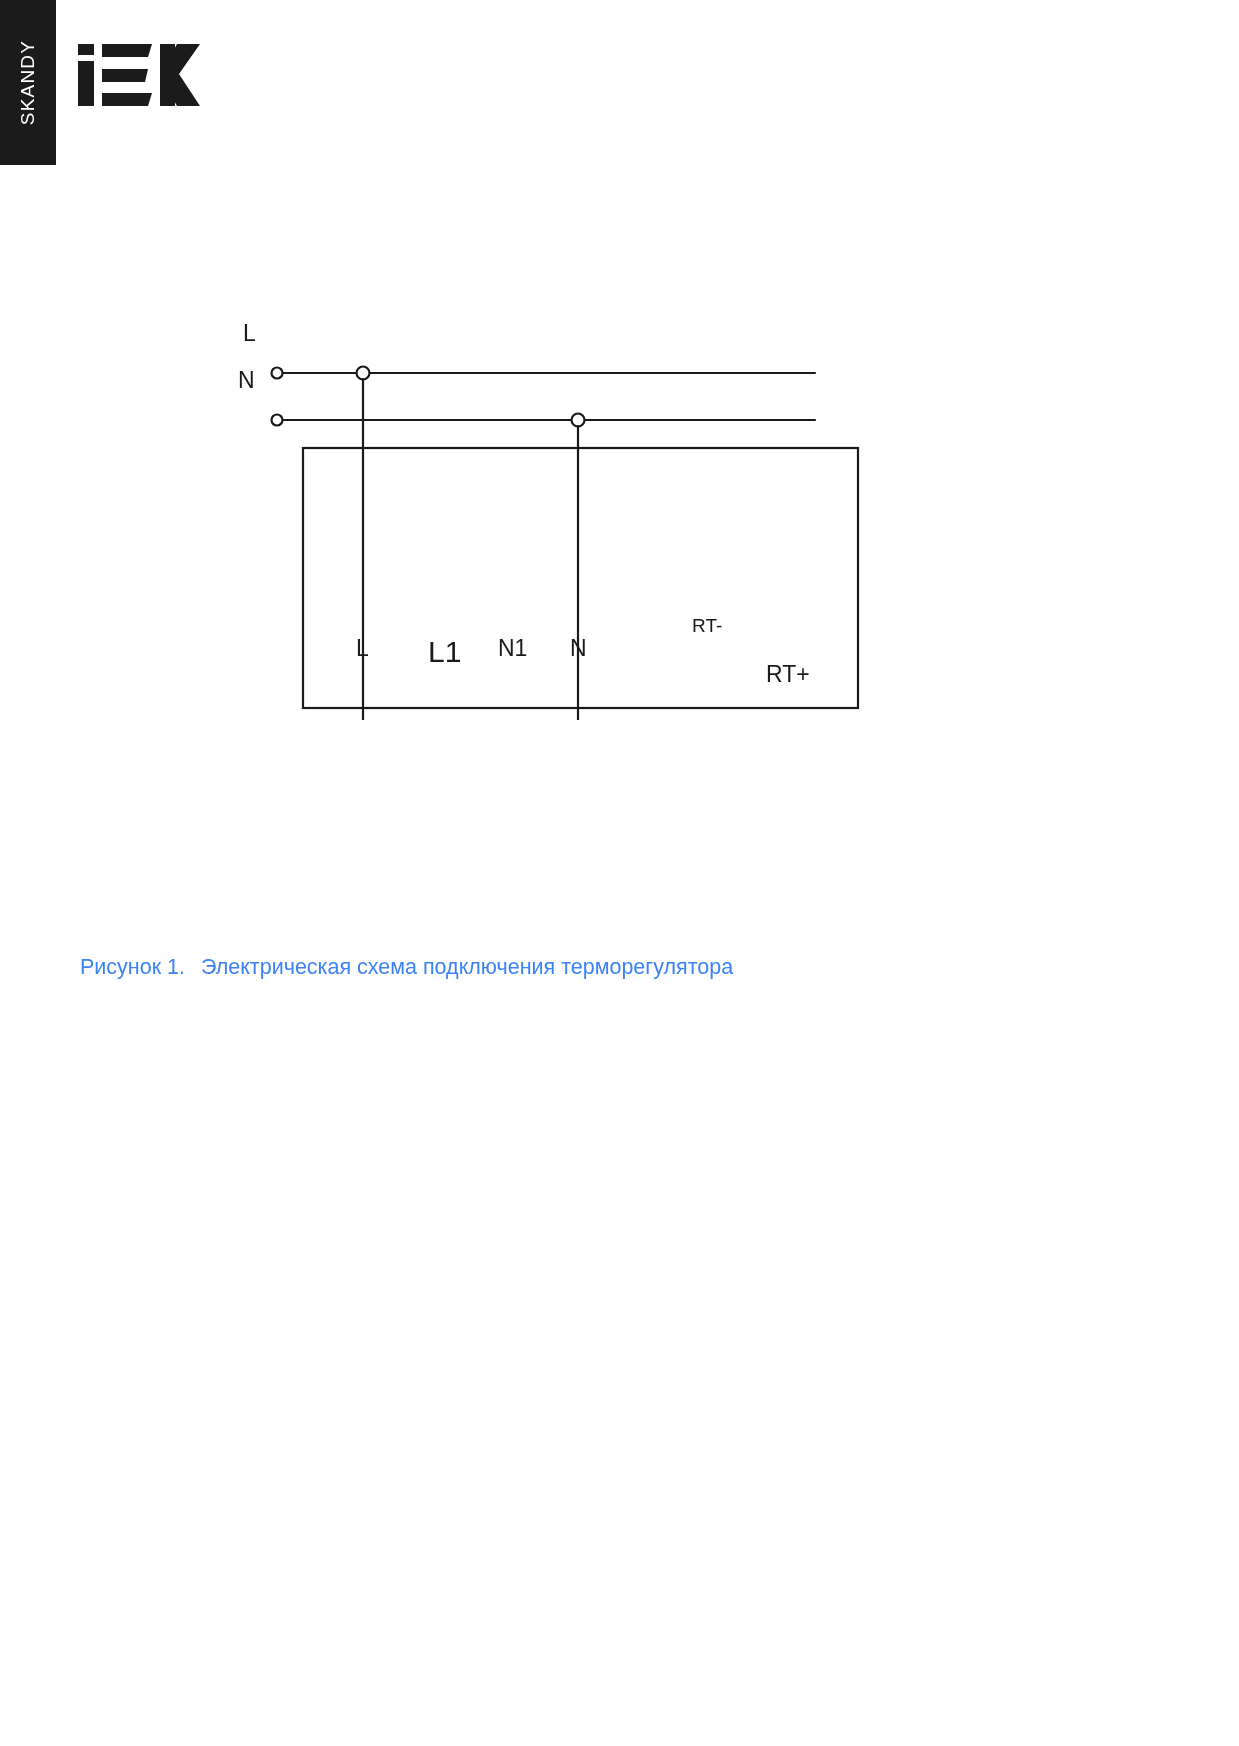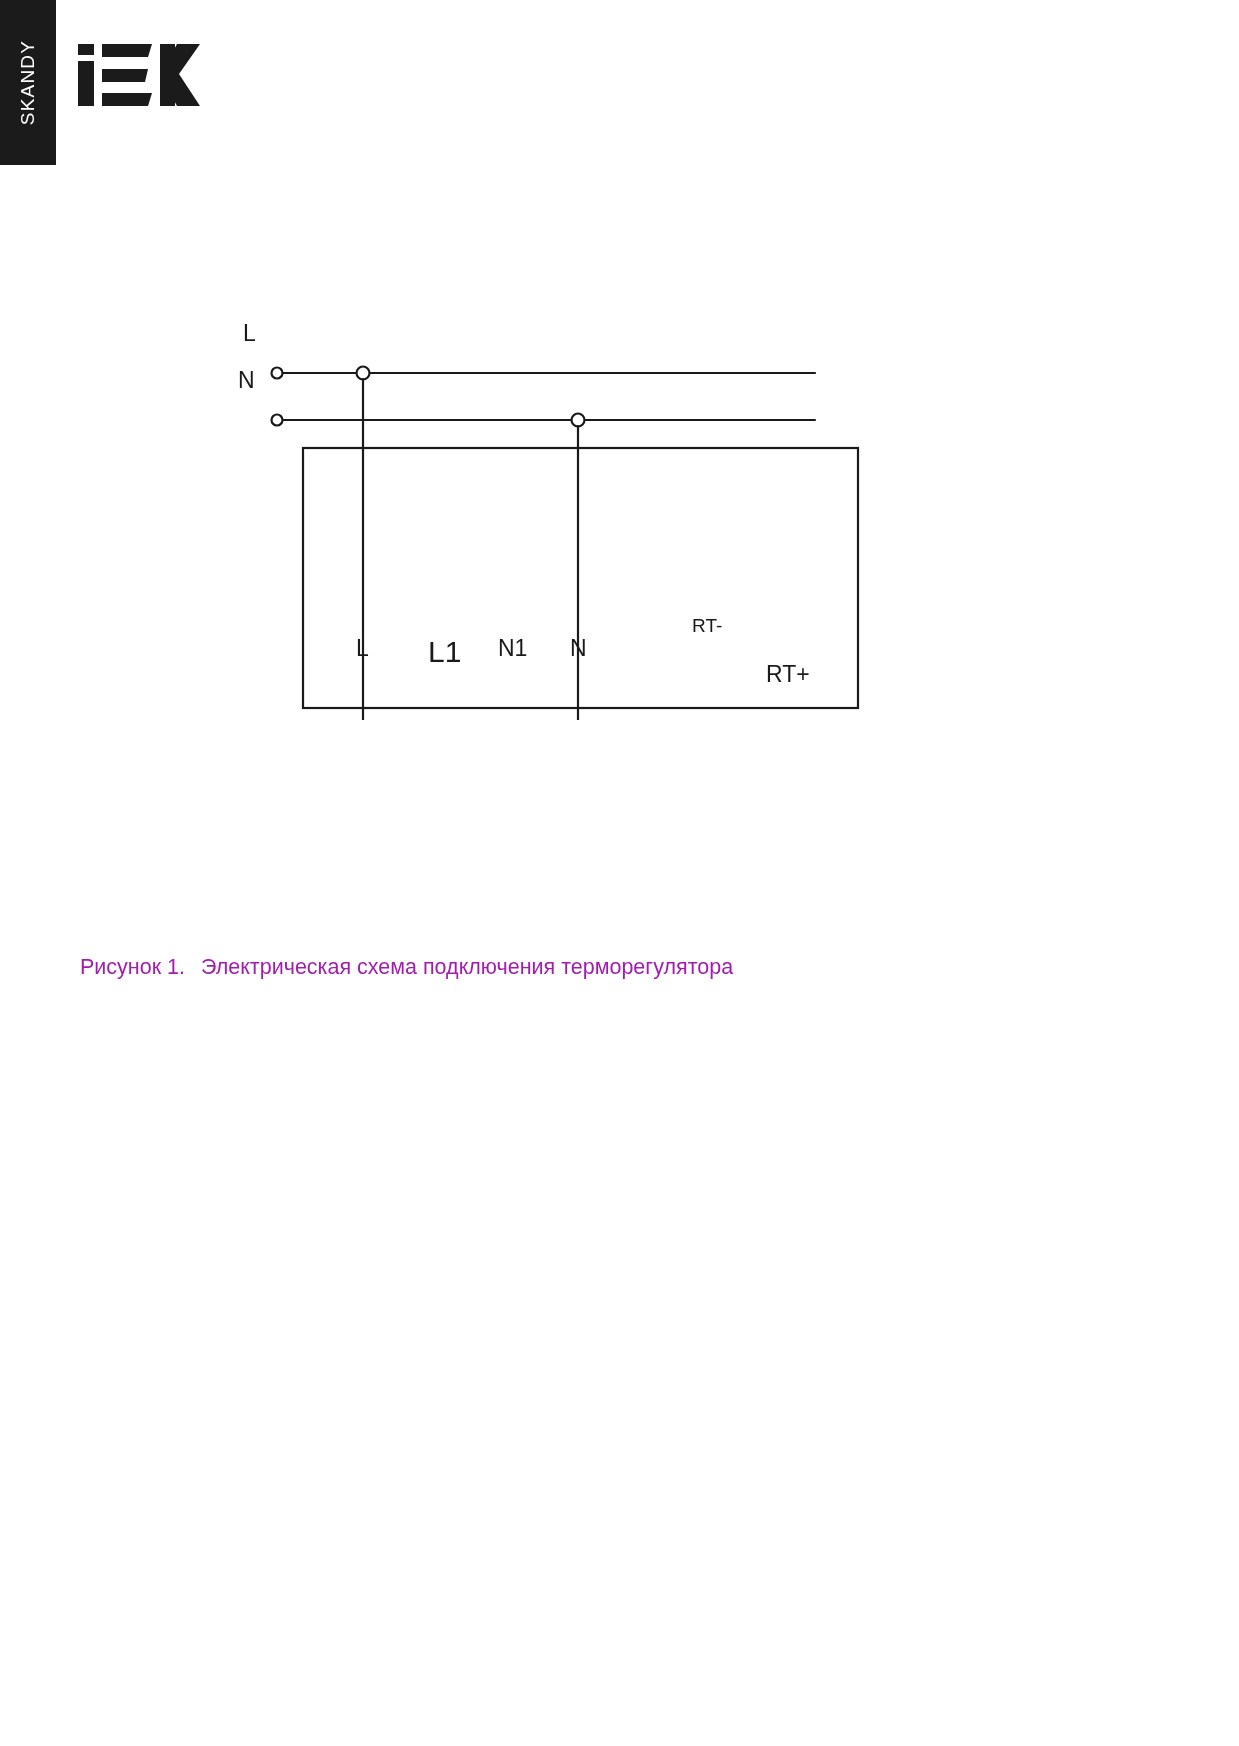--- a/index.html
+++ b/index.html
@@ -61,21 +61,21 @@
   #diagram-svg {
     display: block;
   }
 
   
   #figure-caption {
     position: absolute;
     left: 80px;
     top: 955px;
     font-size: 21.5px;
-    color: #a21caf;
+    color: #3b82f6;
     white-space: nowrap;
   }
   #figure-caption .cap-num {
     margin-right: 10px;
   }
 </style>
 </head>
 <body>
 
 <div id="brand-block">

